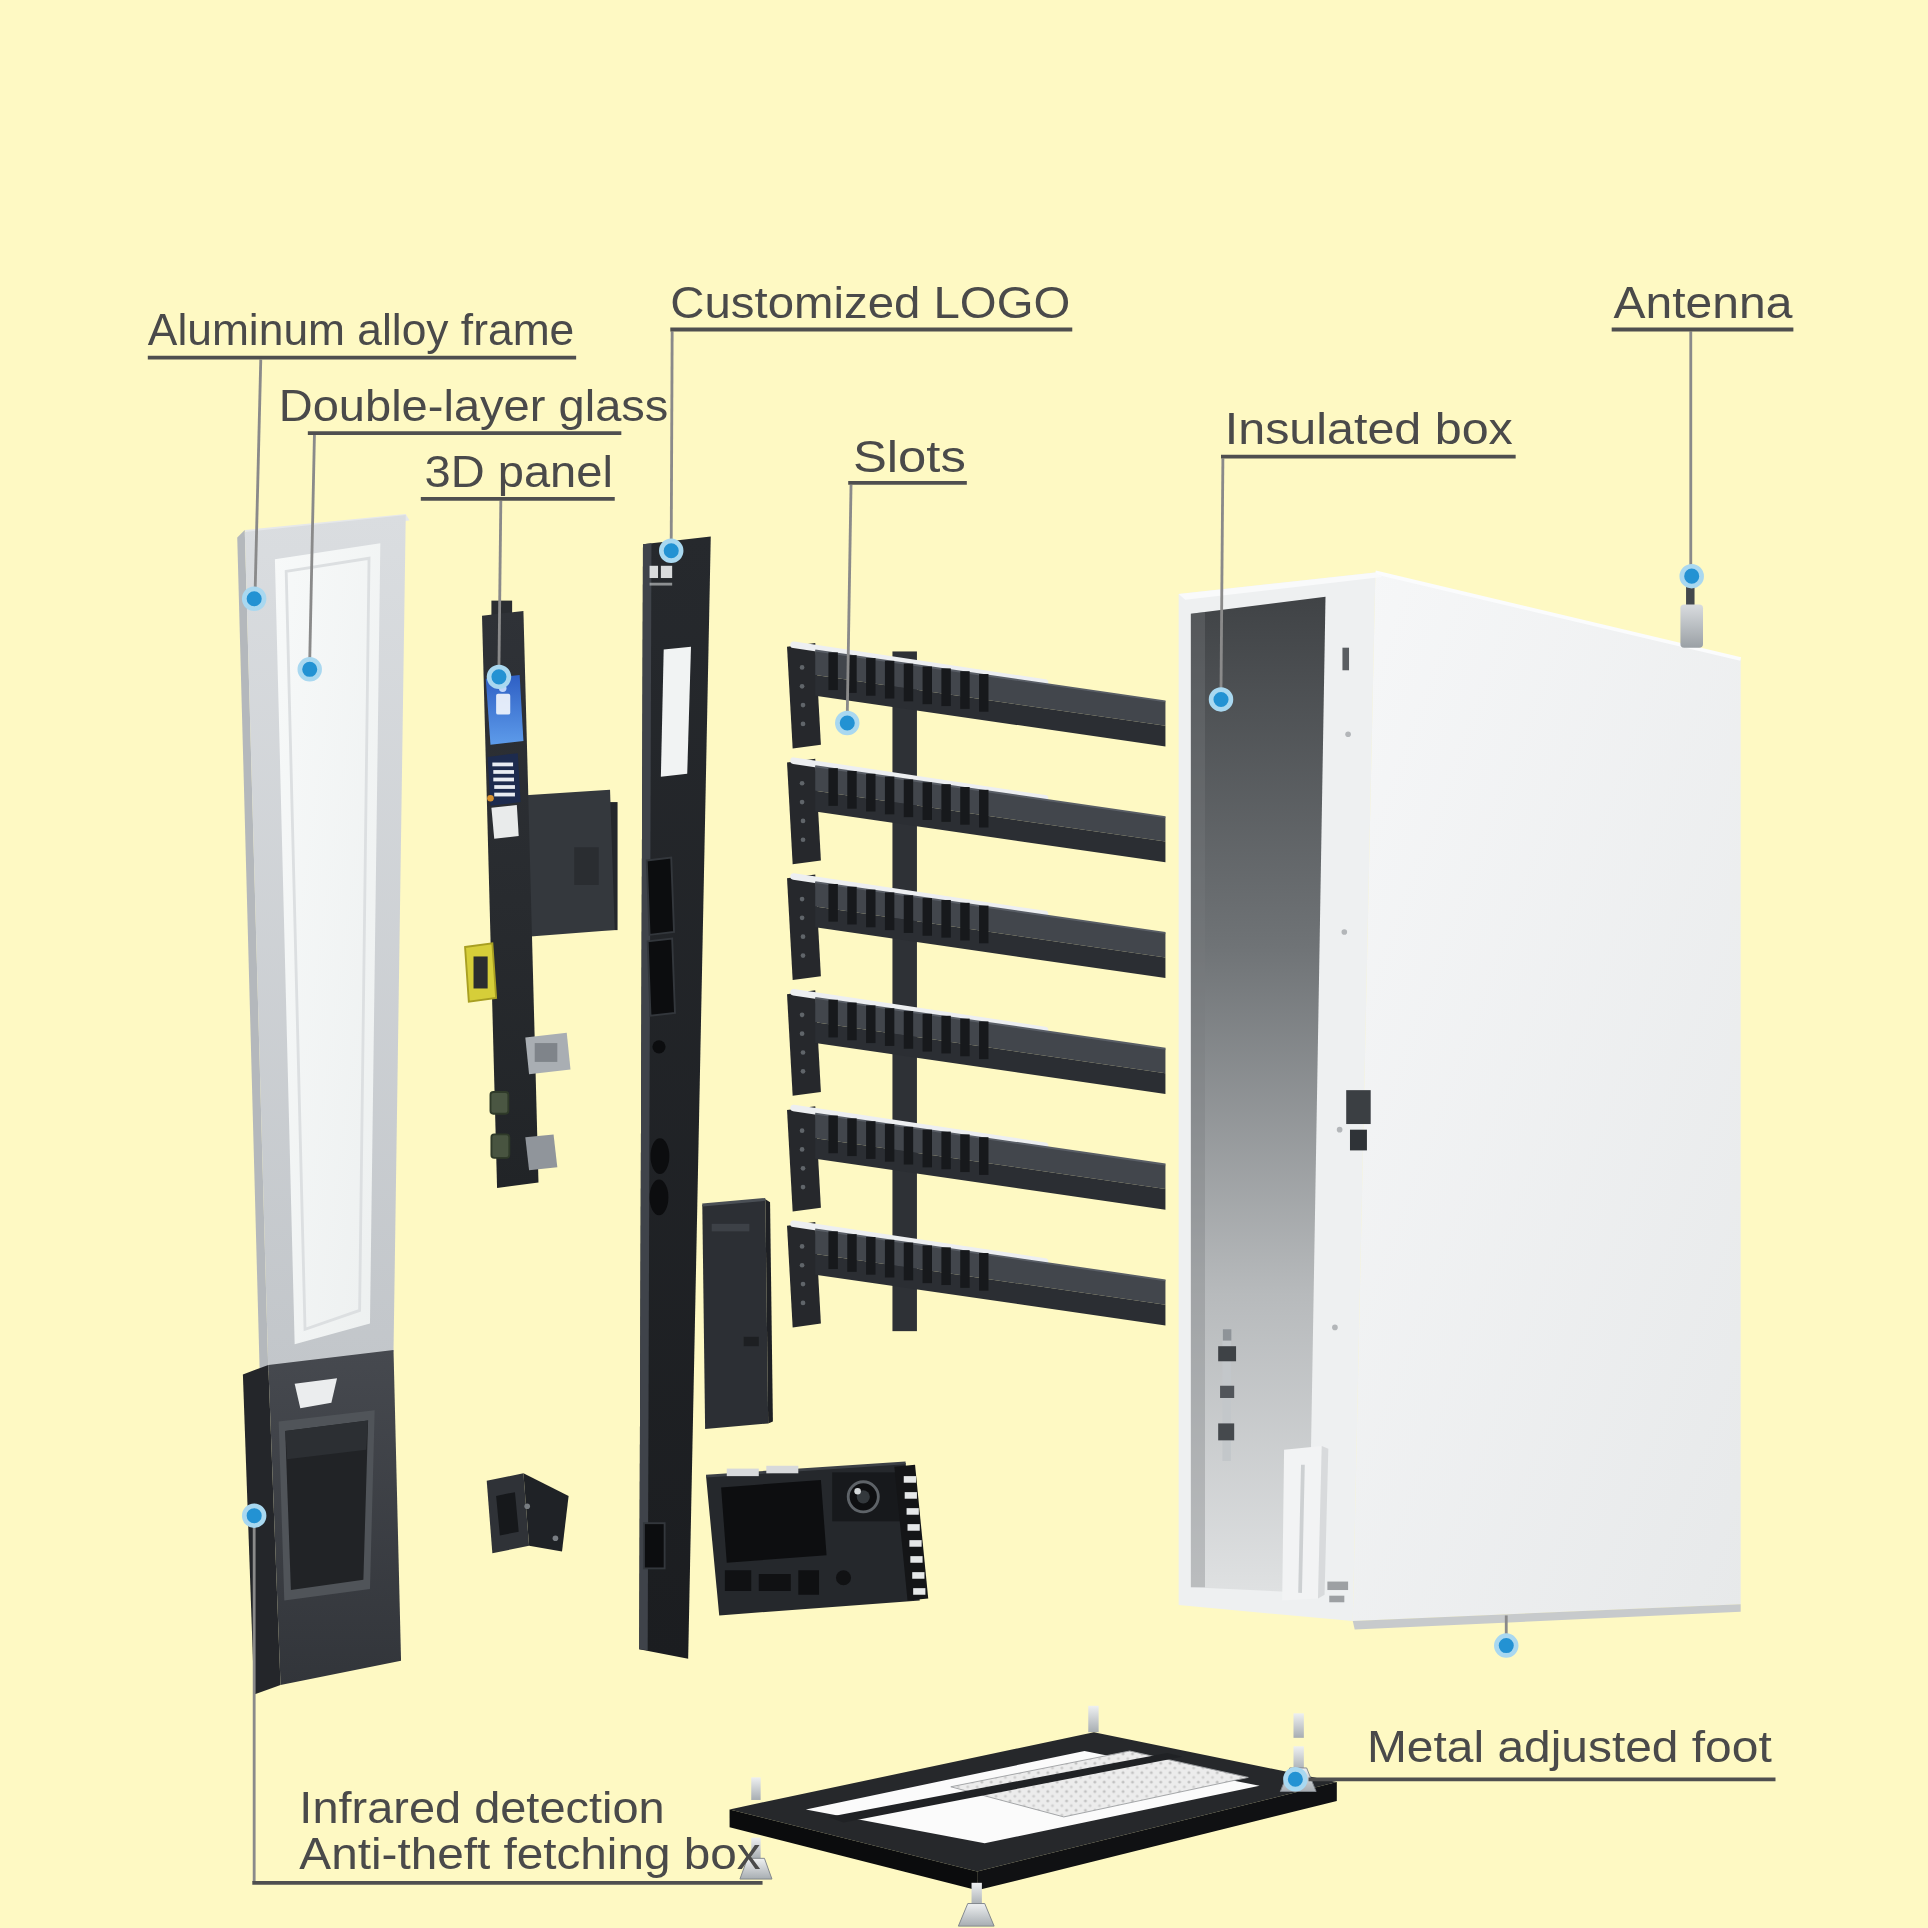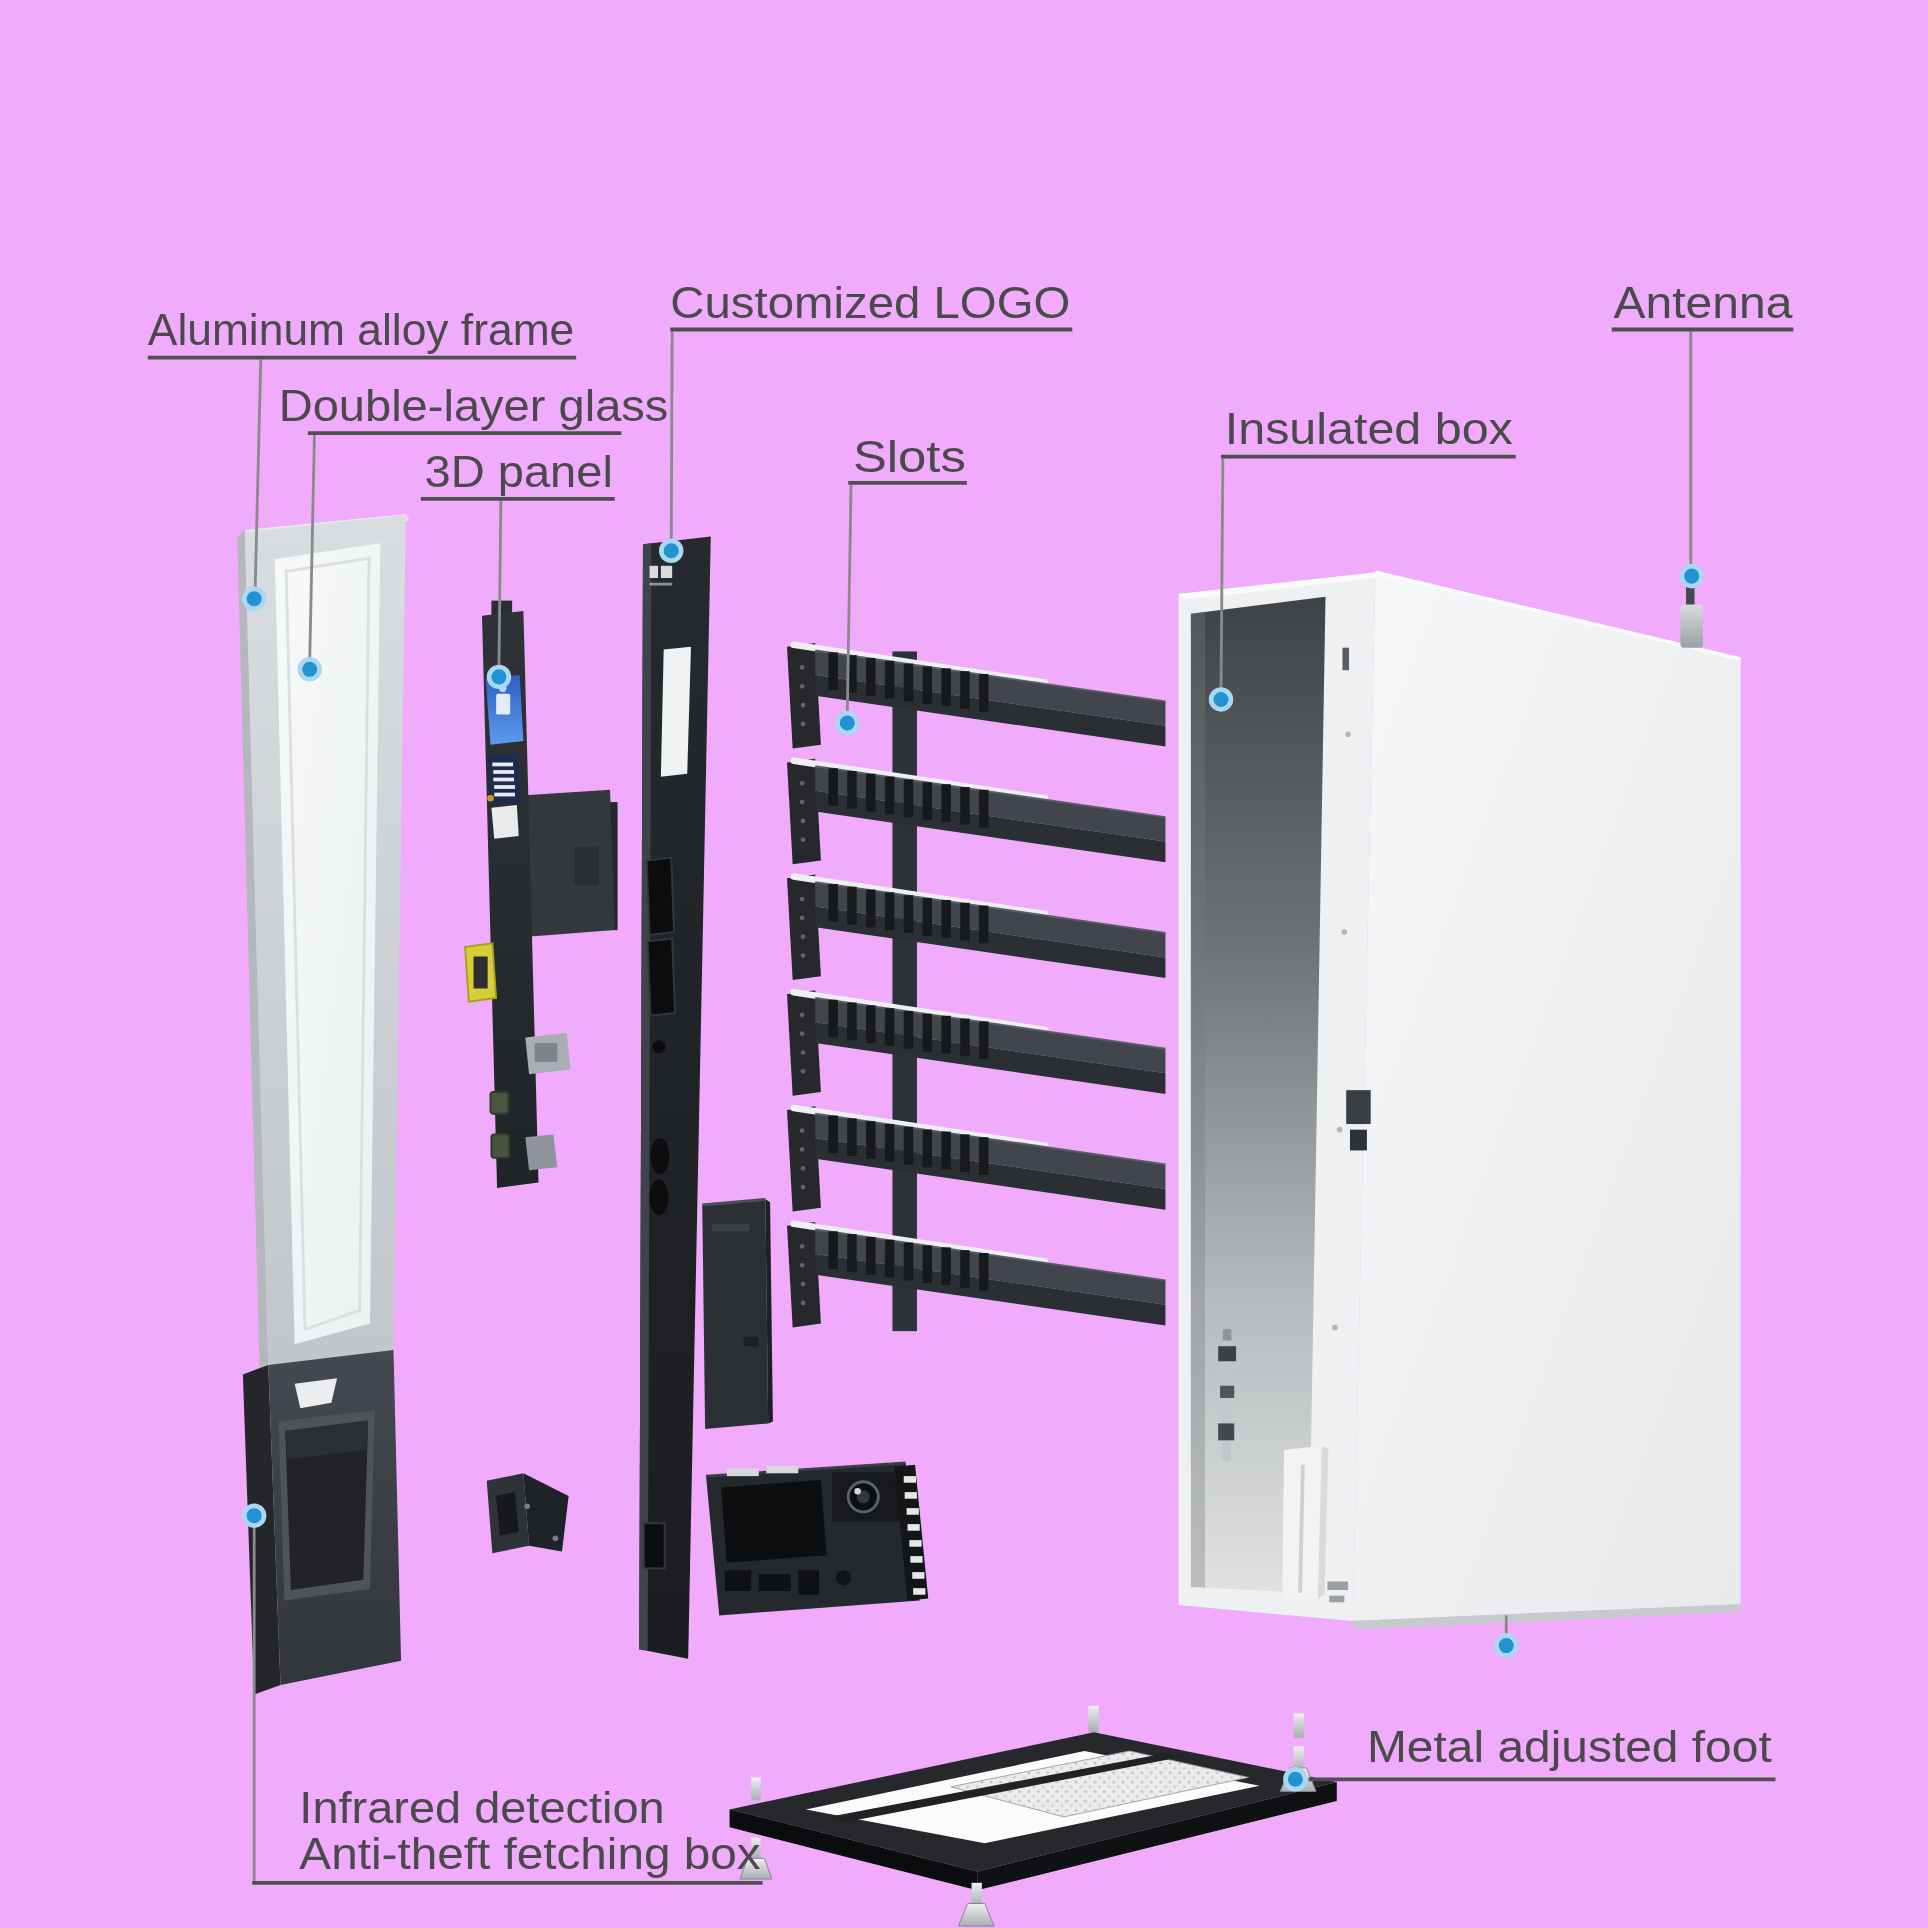--- a/index.html
+++ b/index.html
@@ -1,16 +1,16 @@
 <!DOCTYPE html>
 <html style="font-size:15px"><head>
 <meta charset="utf-8">
 <style>
   html,body{margin:0;padding:0;background:#ffffff;}
-  .stage{width:1928px;height:1928px;position:relative;background:#f0abfc;overflow:hidden;text-decoration:underline;}
+  .stage{width:1928px;height:1928px;position:relative;background:#fef9c3;overflow:hidden;text-decoration:underline;}
   svg{display:block;width:1928px;height:1928px;}
   .lbl{font-family:"Liberation Sans","DejaVu Sans",sans-serif;font-size:47px;fill:#4a4a4a;}
   .ul{stroke:#4f4f4f;stroke-width:4;fill:none;}
   .leader{stroke:#8a8a8a;stroke-width:3;fill:none;}
   .dot{stroke:#a9d8f0;stroke-width:5;}
 </style>
 </head>
 <body>
 
 <div class="stage">

